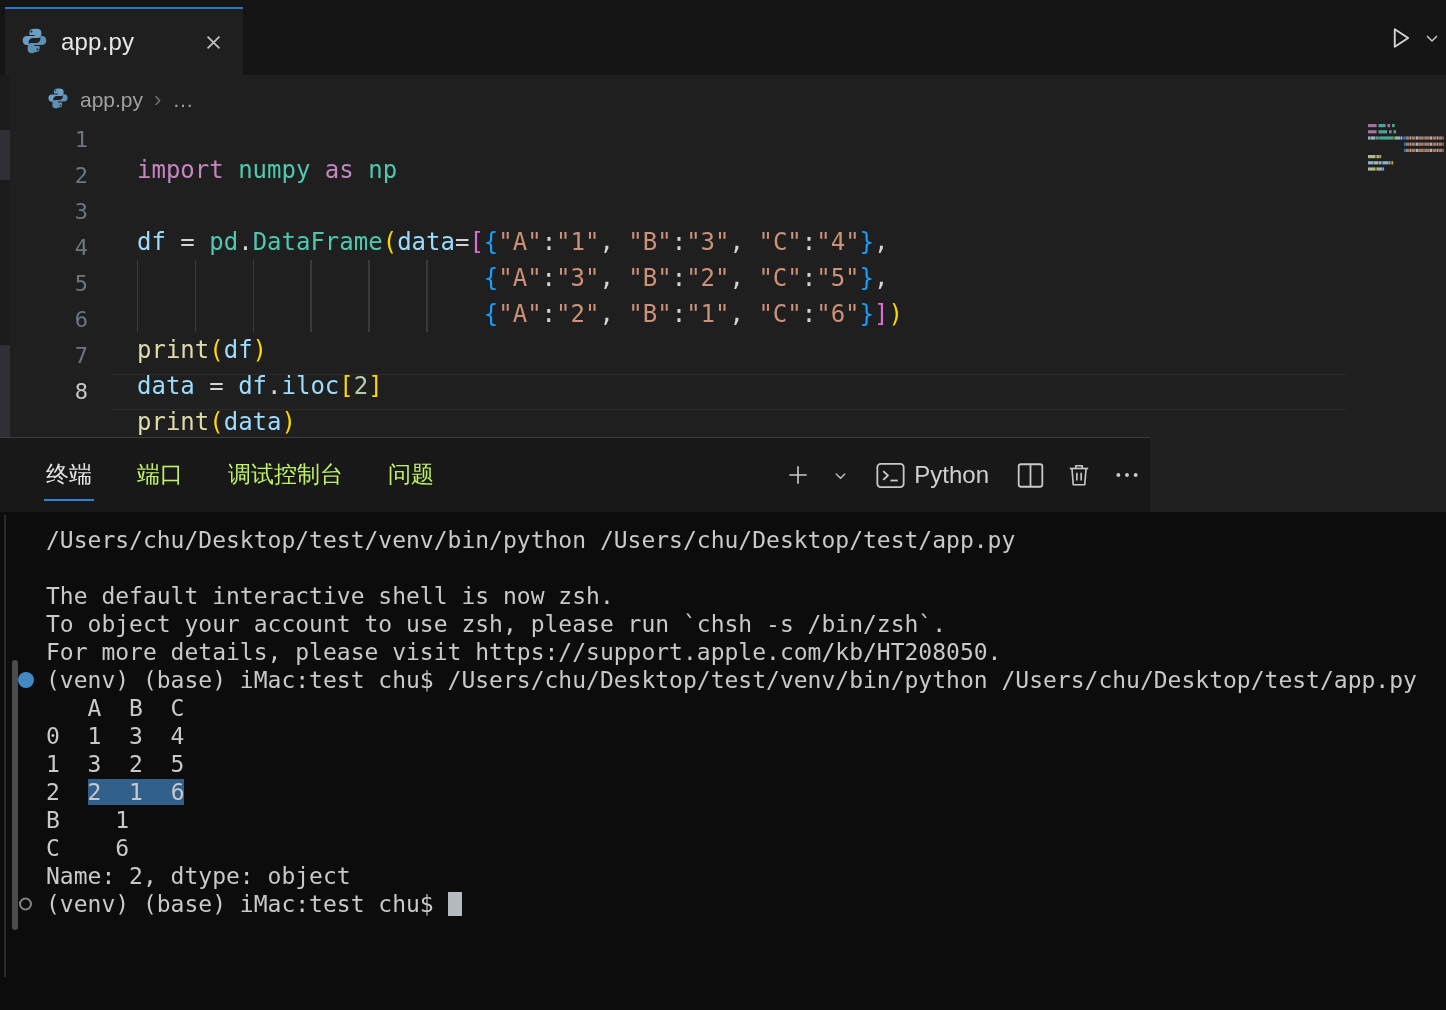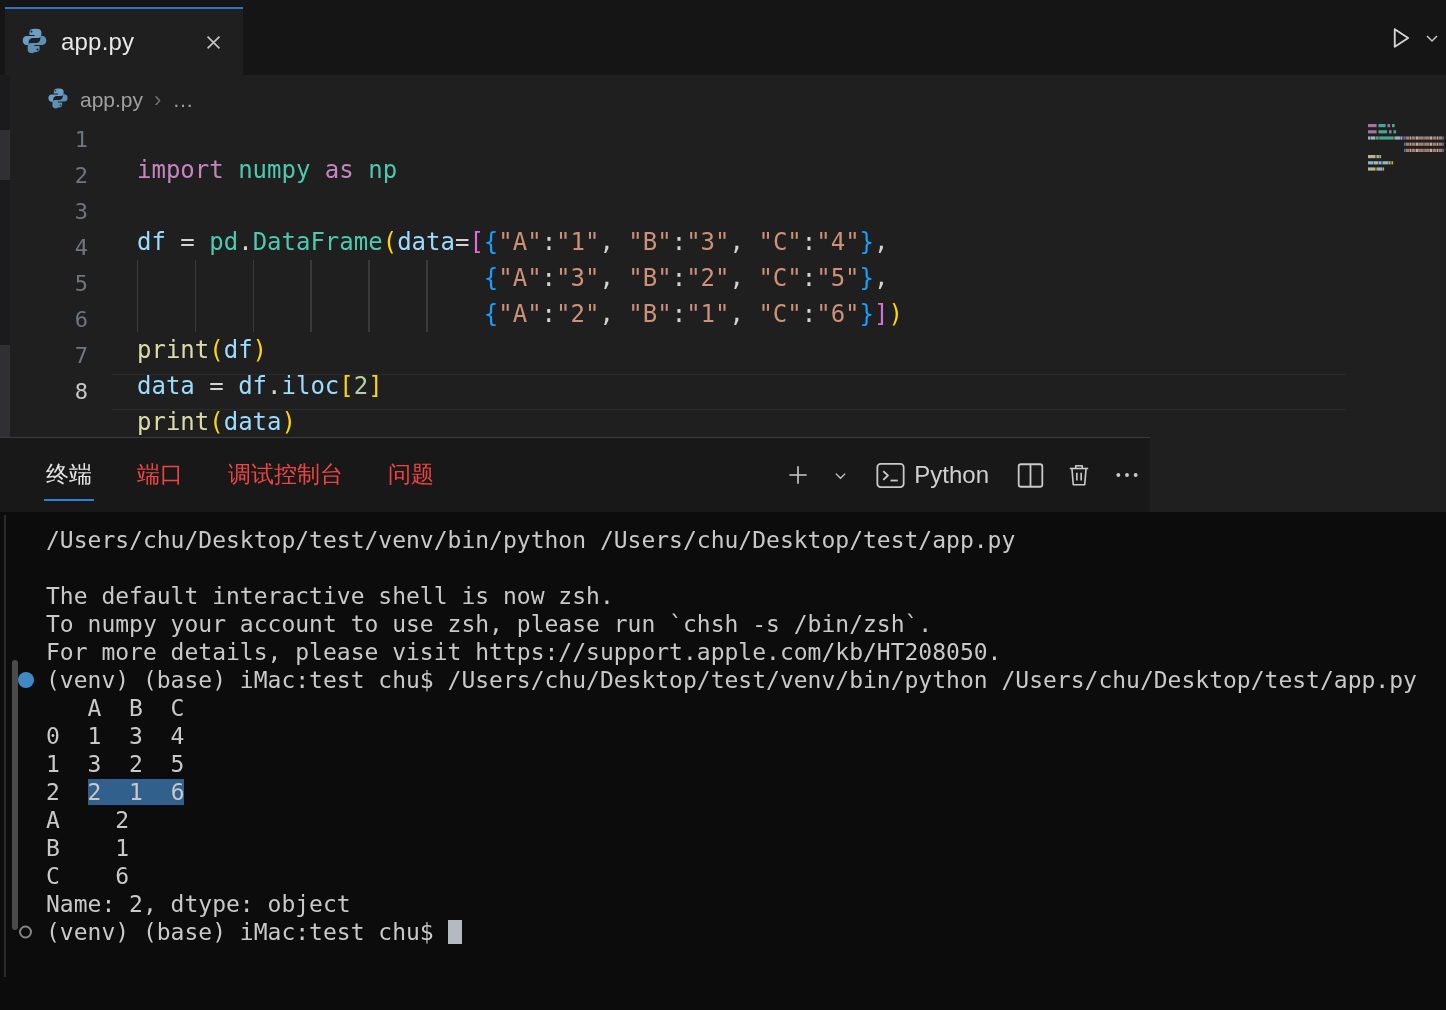--- a/index.html
+++ b/index.html
@@ -31,21 +31,21 @@
   .cl.active::before { content:""; position:absolute; left:112px; width:1234px; top:0; bottom:0;
             border-top:1.5px solid #2b2b2c; border-bottom:1.5px solid #2b2b2c; pointer-events:none; }
   .indent { display:inline-block; width:24ch; height:36px; vertical-align:top;
             background:repeating-linear-gradient(to right,#3a3a3a 0 1.5px,transparent 1.5px 57.8px); }
   #minimap { position:absolute; right:2px; top:45px; width:78px; height:70px; overflow:hidden; cursor:pointer; }
 
   
   #panelheader { position:absolute; left:0; top:437px; width:1150px; height:75px; background:#181818;
                  border-top:1px solid #3c3c3c; }
   #ptabs { position:absolute; left:46px; top:0; height:74px; display:flex; gap:45px; }
-  .ptab { position:relative; font-size:23px; color:#ef4444; line-height:72px; cursor:pointer; }
+  .ptab { position:relative; font-size:23px; color:#bef264; line-height:72px; cursor:pointer; }
   .ptab.active { color:#e5e5e5; }
   .ptab.active::after { content:""; position:absolute; left:-2px; right:-2px; bottom:11px; height:2.5px; background:#2e81d6; }
   #ptools { position:absolute; right:10px; top:0; height:74px; display:flex; align-items:center; gap:22px; }
   .tool { display:flex; align-items:center; gap:9px; cursor:pointer; }
   .shell-label { font-size:24px; color:#d0d0d0; }
 
   
   #terminal { position:absolute; left:0; top:512px; width:1446px; height:498px; background:#0c0c0c; padding-top:14px; }
   .tl { height:28px; line-height:28px; padding-left:46px; white-space:pre; position:relative;
         color:#c9c9c9; font-size:23px; font-family:"DejaVu Sans Mono","Liberation Mono",monospace; }
@@ -277,26 +277,25 @@
   </div>
 </div>
 
 <div id="terminal">
   <div id="term-edge"></div>
   <div id="term-bar"></div>
   <div id="term-lines">
       <div class="tl">/Users/chu/Desktop/test/venv/bin/python /Users/chu/Desktop/test/app.py</div>
       <div class="tl"></div>
       <div class="tl">The default interactive shell is now zsh.</div>
-      <div class="tl">To numpy your account to use zsh, please run `chsh -s /bin/zsh`.</div>
+      <div class="tl">To object your account to use zsh, please run `chsh -s /bin/zsh`.</div>
       <div class="tl">For more details, please visit https://support.apple.com/kb/HT208050.</div>
       <div class="tl"><span class="deco dot"></span>(venv) (base) iMac:test chu$ /Users/chu/Desktop/test/venv/bin/python /Users/chu/Desktop/test/app.py</div>
       <div class="tl">   A  B  C</div>
       <div class="tl">0  1  3  4</div>
       <div class="tl">1  3  2  5</div>
       <div class="tl"><span>2  </span><span class="sel">2  1  6</span></div>
-      <div class="tl">A    2</div>
       <div class="tl">B    1</div>
       <div class="tl">C    6</div>
       <div class="tl">Name: 2, dtype: object</div>
       <div class="tl"><span class="deco ring"></span>(venv) (base) iMac:test chu$ <span class="cursor"></span></div>
     </div>
 </div>
 
 </body></html>

